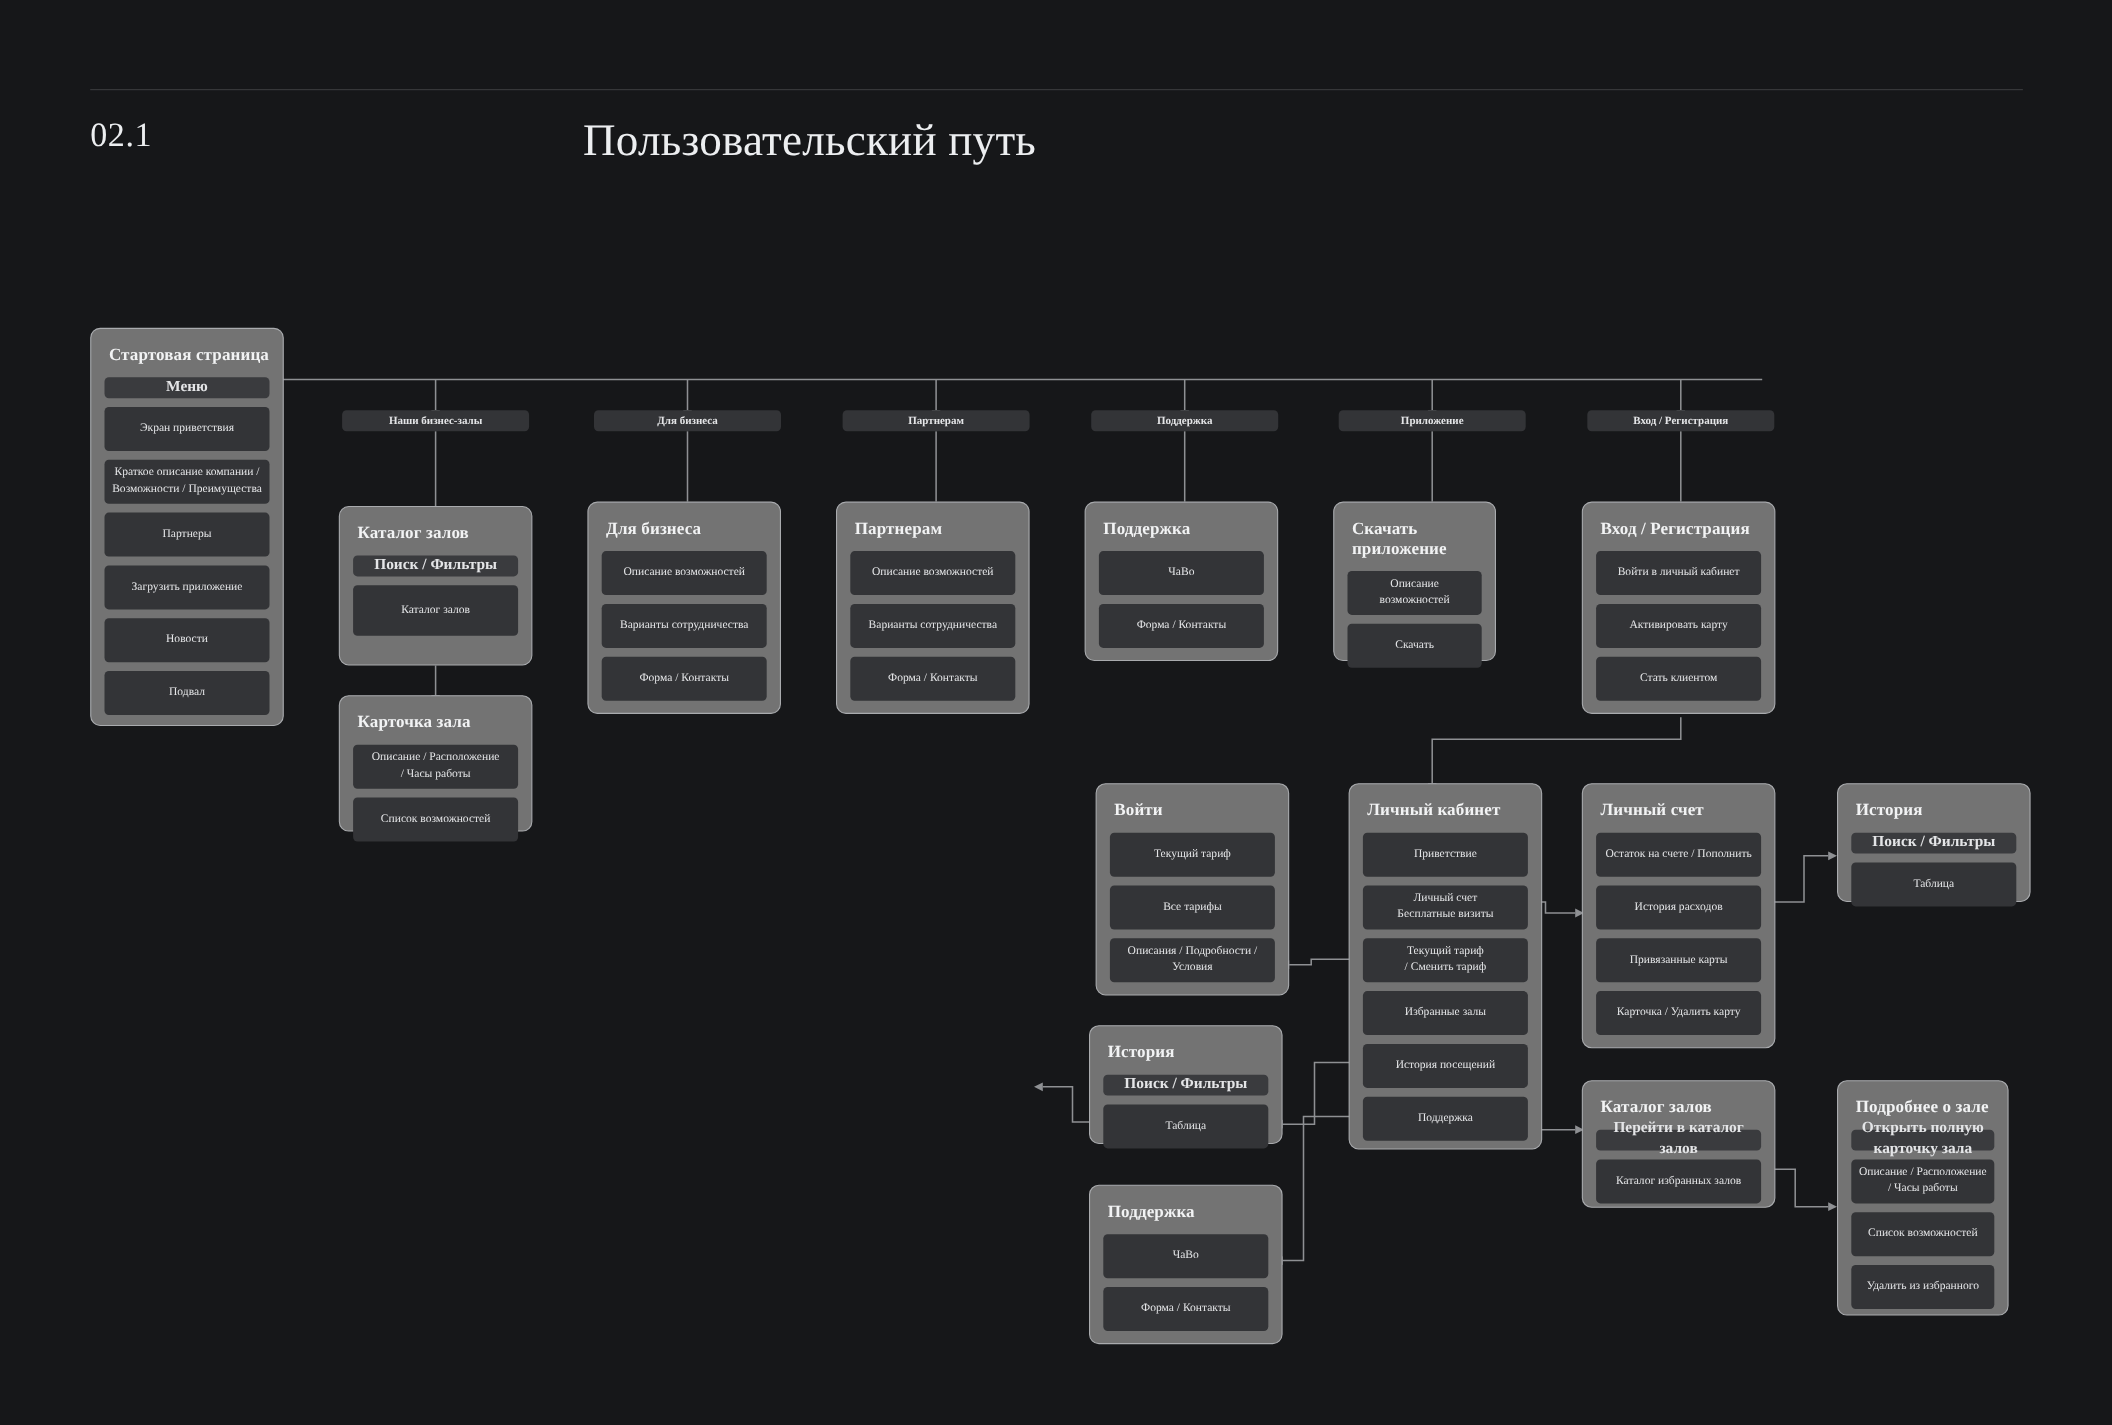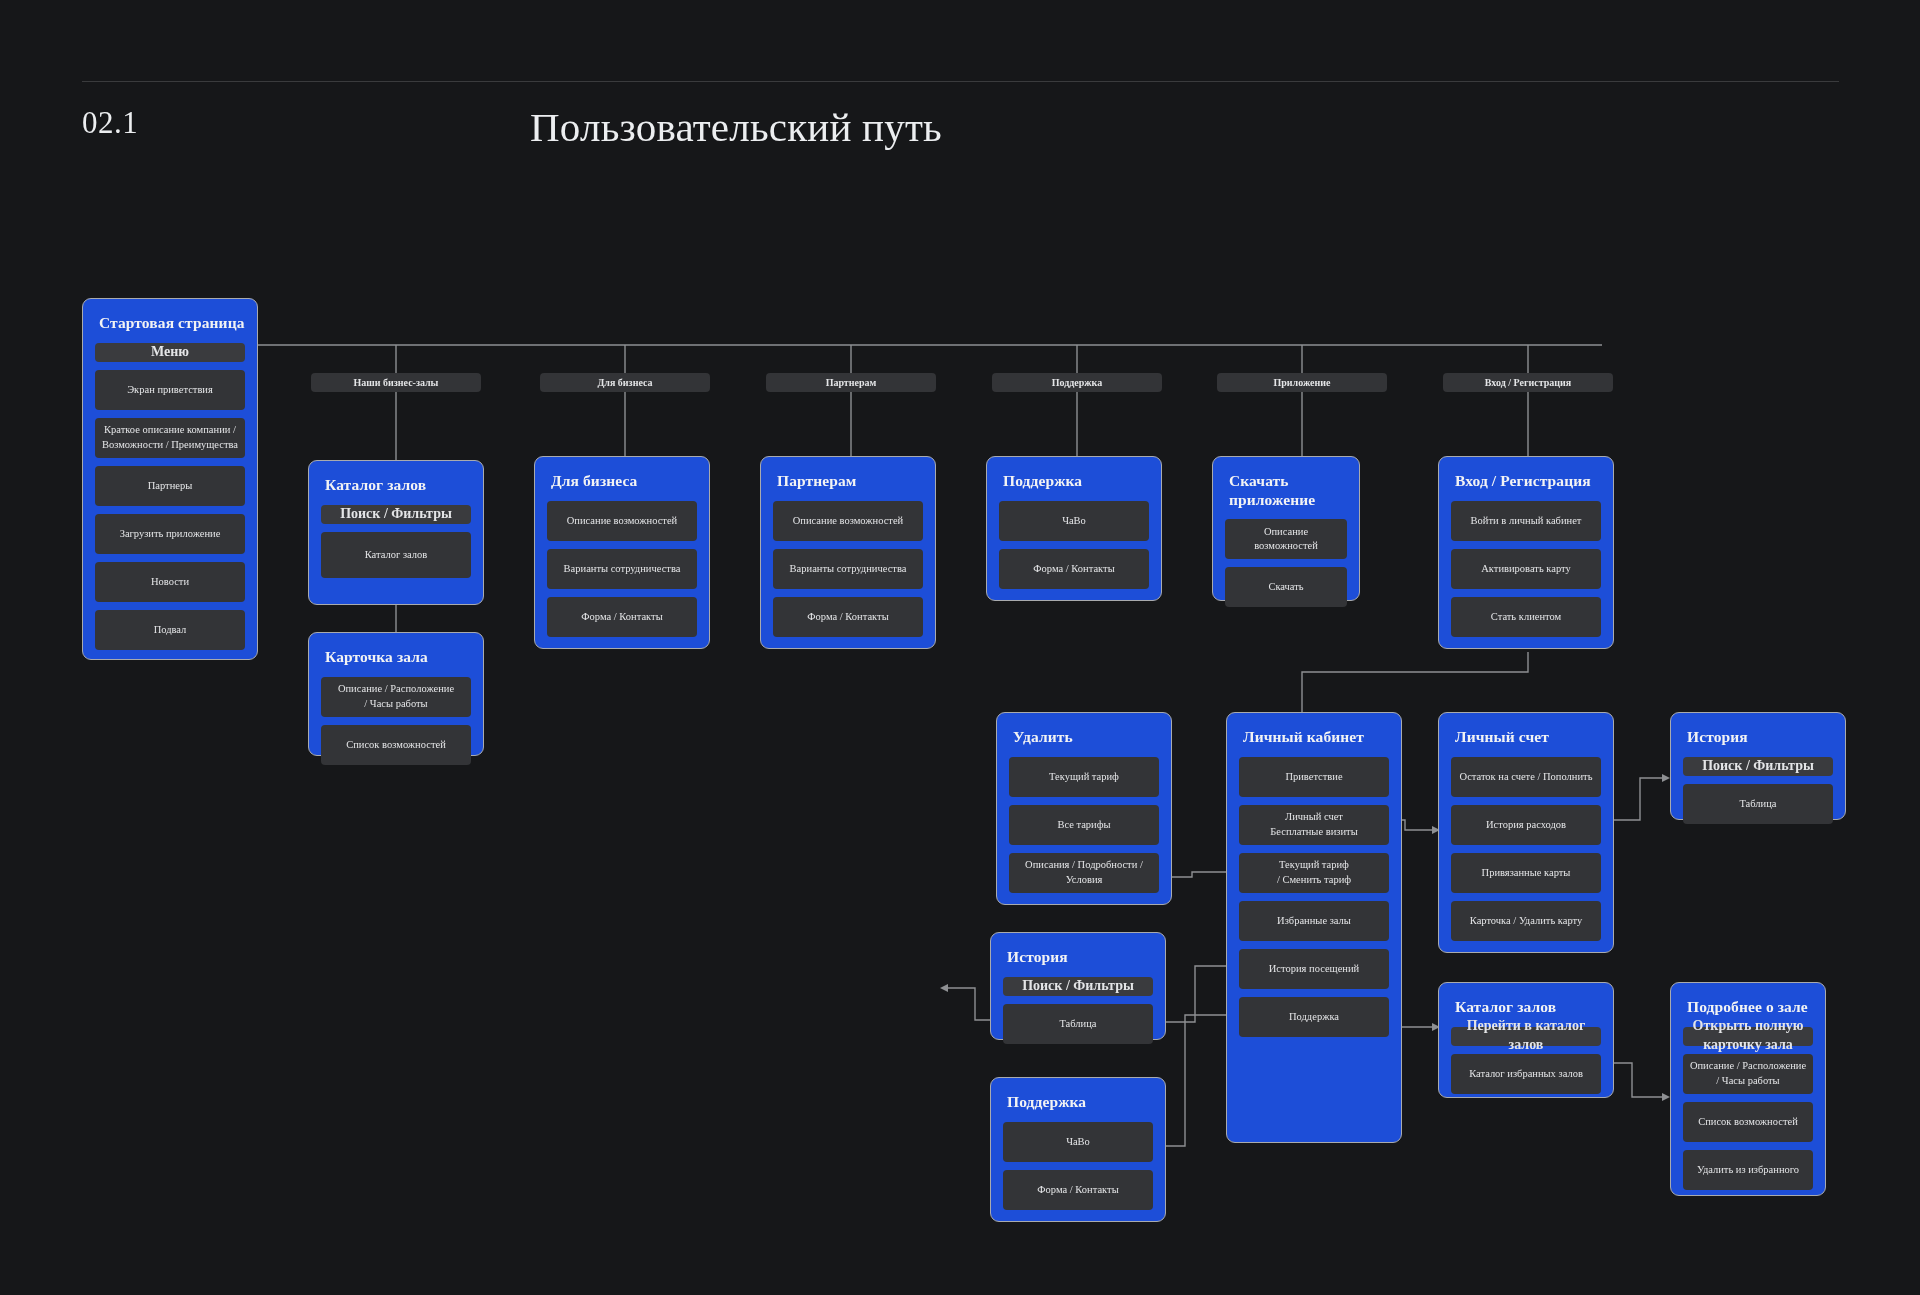--- a/index.html
+++ b/index.html
@@ -29,21 +29,21 @@
   }
 
   
   #wires{position:absolute;left:0;top:0;width:1920px;height:1295px;pointer-events:none;}
   #wires path{fill:none;stroke:#8e9093;stroke-width:1.4;}
   #wires .ar{fill:#8e9093;stroke:none;}
 
   
   .card{
     position:absolute;
-    background:#1d4ed8;
+    background:#737373;
     border:1.4px solid #a9abae;
     border-radius:9px;
     box-sizing:border-box;
     padding:13px 12px 14px 12px;
   }
   .card-title{
     font-size:15.5px;font-weight:700;color:#f2f3f4;
     margin:2px 0 10px 4px;letter-spacing:.1px;line-height:1.2;
   }
   .item{
@@ -198,27 +198,27 @@
   </div>
 
   <div class="card" style="left:1438px;top:456px;width:176px;height:193px;">
     <div class="card-title">Вход / Регистрация</div>
     <div class="item h2">Войти в личный кабинет</div>
     <div class="item h2">Активировать карту</div>
     <div class="item h2">Стать клиентом</div>
   </div>
 
   <div class="card" style="left:996px;top:712px;width:176px;height:193px;">
-    <div class="card-title">Удалить</div>
+    <div class="card-title">Войти</div>
     <div class="item h2">Текущий тариф</div>
     <div class="item h2">Все тарифы</div>
     <div class="item h2">Описания / Подробности / Условия</div>
   </div>
 
-  <div class="card" style="left:1226px;top:712px;width:176px;height:431px;">
+  <div class="card" style="left:1226px;top:712px;width:176px;height:333px;">
     <div class="card-title">Личный кабинет</div>
     <div class="item h2">Приветствие</div>
     <div class="item h2">Личный счет
 Бесплатные визиты</div>
     <div class="item h2">Текущий тариф
 / Сменить тариф</div>
     <div class="item h2">Избранные залы</div>
     <div class="item h2">История посещений</div>
     <div class="item h2">Поддержка</div>
   </div>

